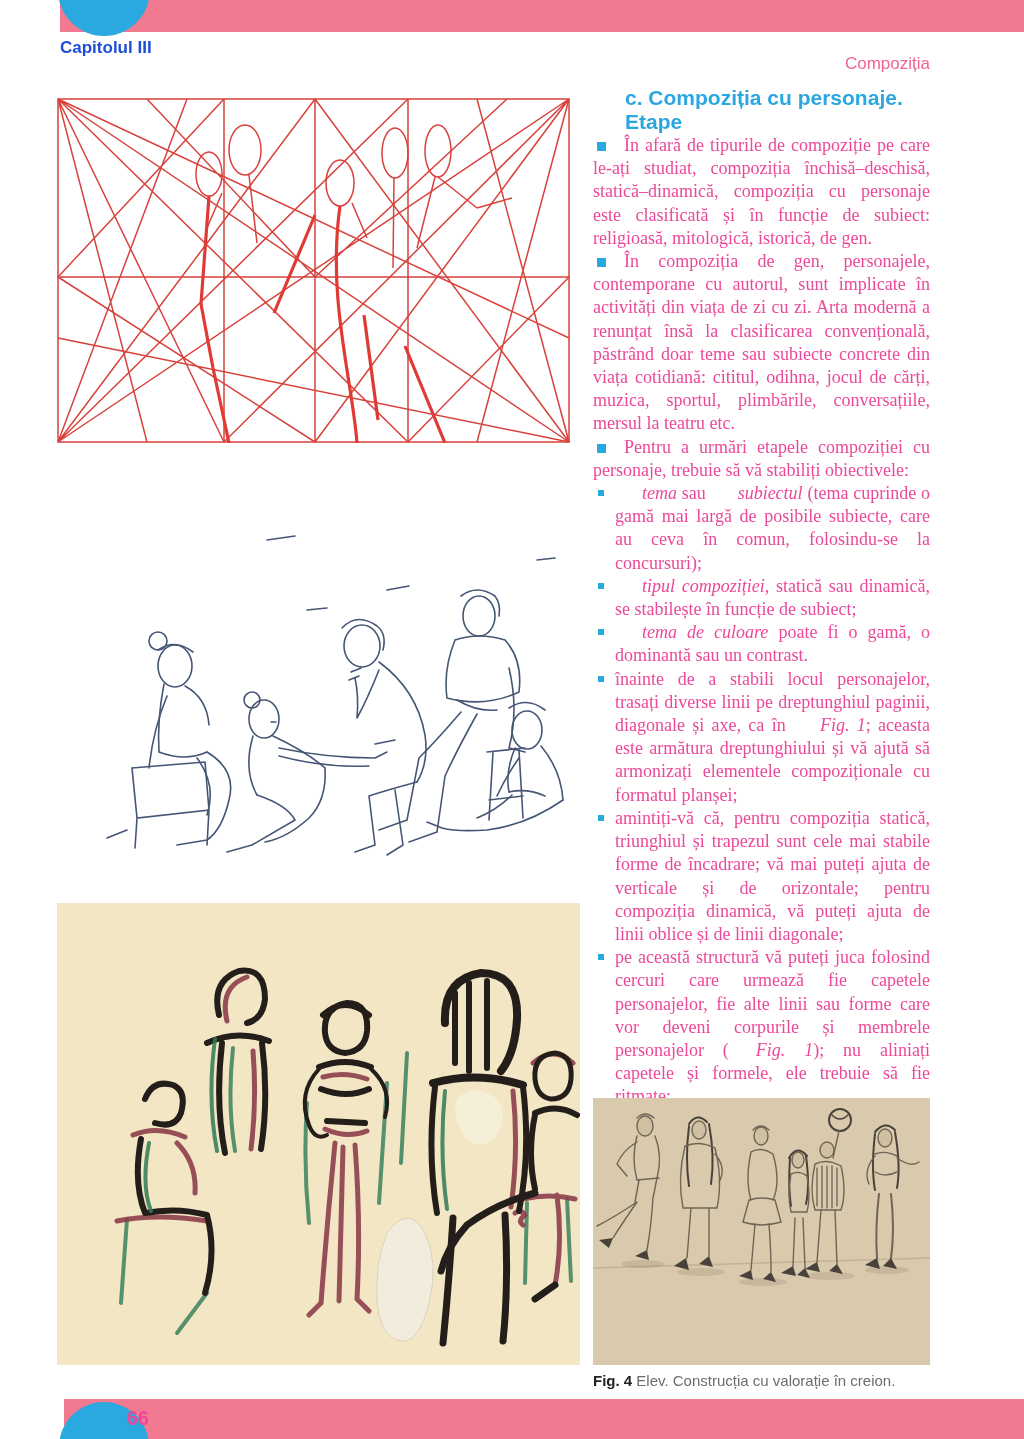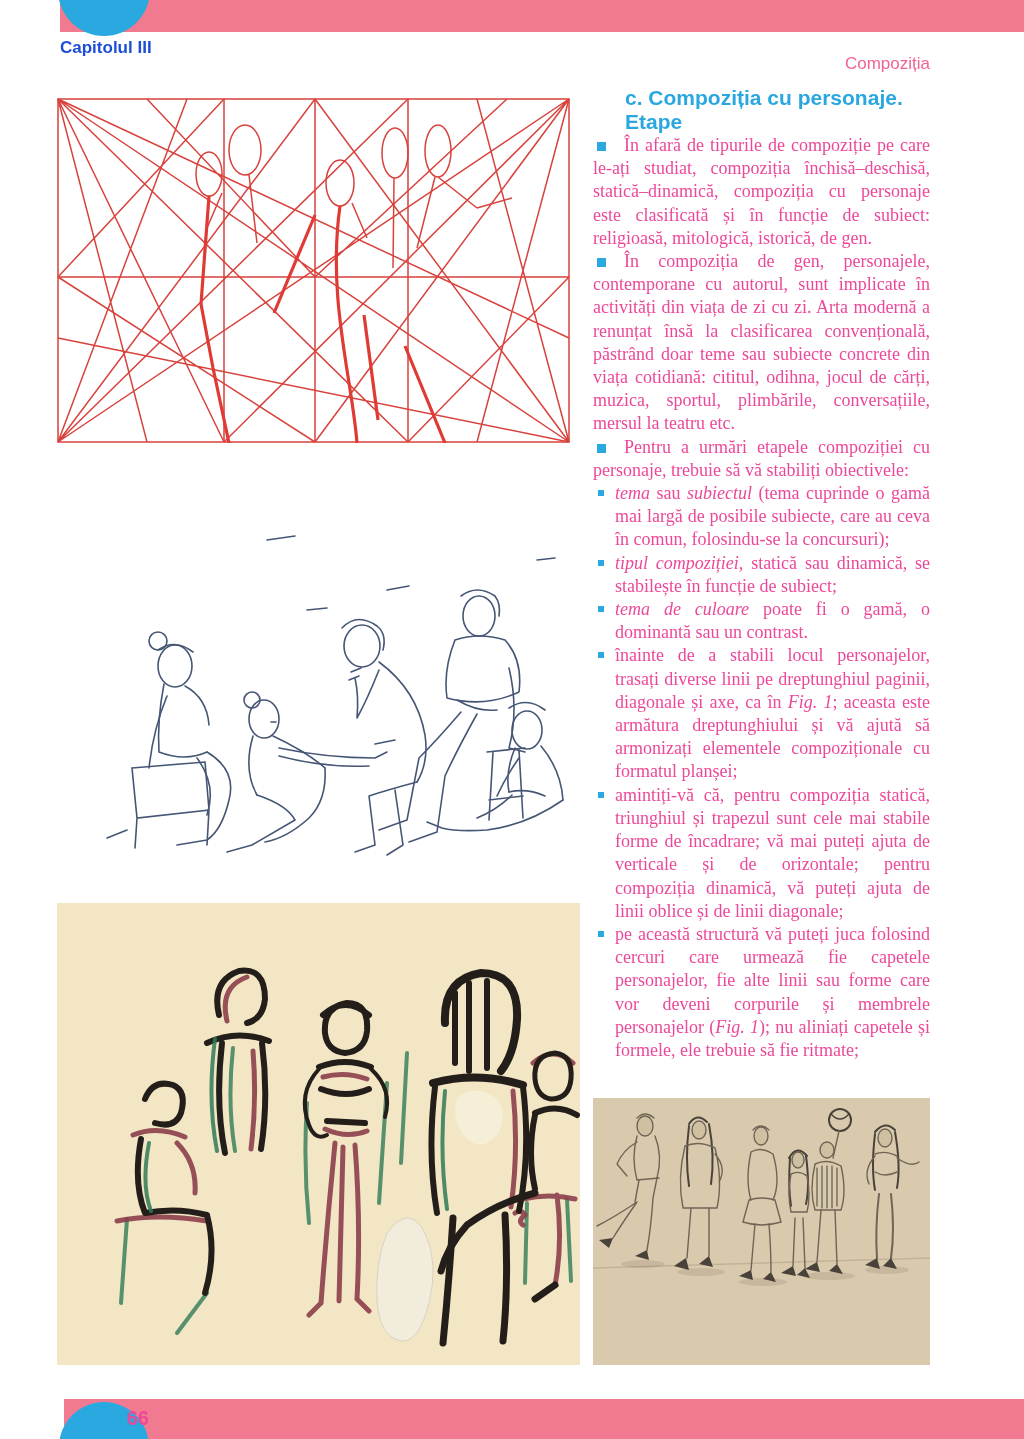--- a/index.html
+++ b/index.html
@@ -24,21 +24,21 @@
            font-weight:bold;color:#2AA7E0;margin-left:32px;}
   .article{position:absolute;left:593px;top:134px;width:337px;
            font-family:"Liberation Serif","DejaVu Serif",serif;
            font-size:18px;line-height:23.2px;color:#ec4899;text-align:justify;}
   .blk{position:relative;}
   .blk .mark{display:inline-block;width:9px;height:9px;background:#29A9E0;
              margin-left:4px;margin-right:18px;}
   .blk.sub{padding-left:22px;}
   .blk.sub .mark{position:absolute;left:5px;top:8px;width:6px;height:6px;margin:0;}
   .blk.para-bold{font-weight:bold;}
-  .it{font-style:italic;}
+  .it{font-style:italic;margin-left:27px;}
   .bd{font-weight:bold;}
 </style>
 </head>
 <body>
 
 <div class="page">
 
   <div class="band-top"></div>
   <div class="circle-top"></div>
   <div class="chapter-label">Capitolul III</div>
@@ -226,18 +226,22 @@
       </g>
       <g fill="rgba(70,60,45,0.12)" stroke="none">
         <ellipse cx="50" cy="166" rx="22" ry="4"></ellipse>
           <ellipse cx="108" cy="174" rx="24" ry="4"></ellipse>
         <ellipse cx="170" cy="184" rx="24" ry="4"></ellipse>
           <ellipse cx="236" cy="178" rx="26" ry="4"></ellipse>
         <ellipse cx="294" cy="172" rx="22" ry="4"></ellipse>
       </g>
     </svg>
   </div>
+  <div class="caption" style="left:593px;top:1372px;width:337px;">
+    <b>Fig. 4</b>
+    <span>Elev. Construcția cu valorație în creion.</span>
+  </div>
 
   <div class="band-bottom"></div>
   <div class="circle-bottom"></div>
   <div class="page-number">66</div>
 
 </div>
 
 </body></html>

